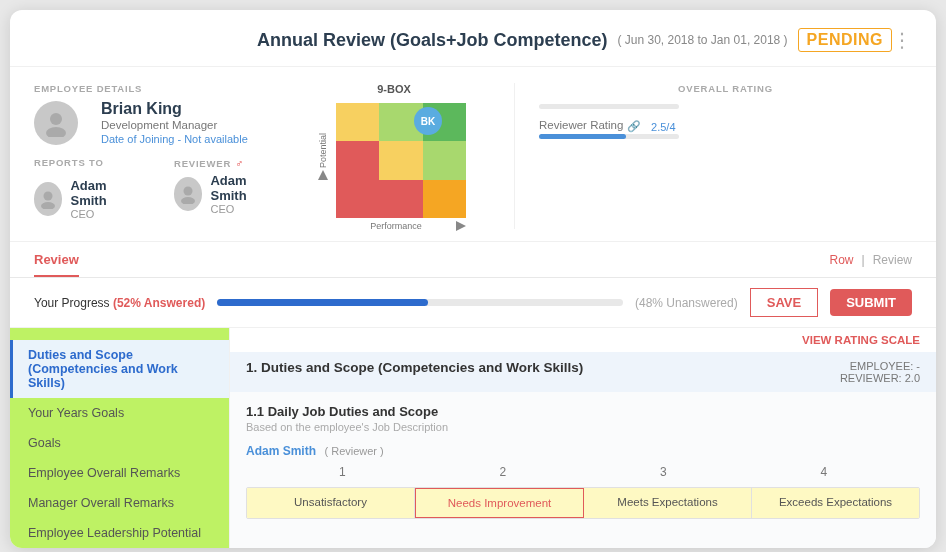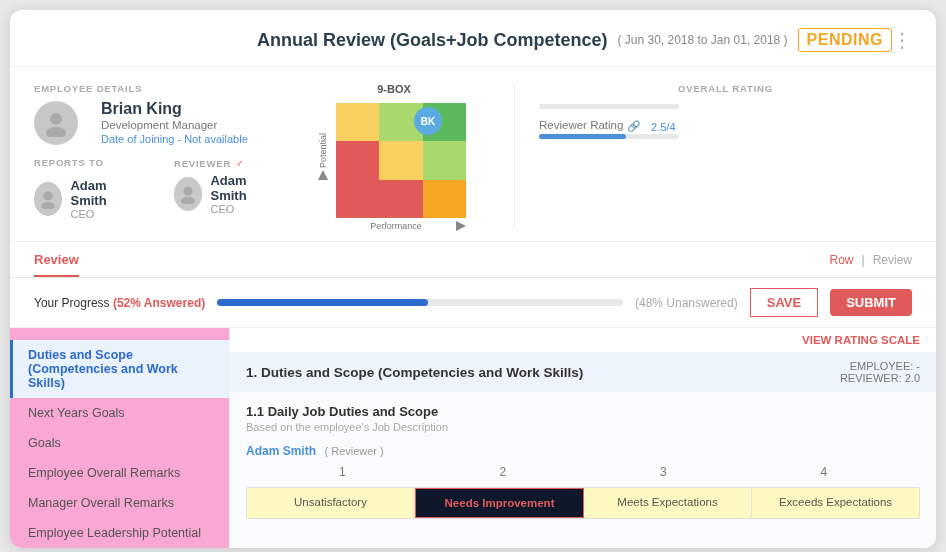--- a/index.html
+++ b/index.html
@@ -365,21 +365,21 @@
       display: flex;
       height: 220px;
       overflow: hidden;
     }
     
     .sidebar {
       width: 220px;
       flex-shrink: 0;
       padding: 12px 0;
       border-right: 1px solid #f0f0f0;
-      background: #f9a8d4;
+      background: #bef264;
     }
     .sidebar-item {
       padding: 8px 18px;
       font-size: 12.5px;
       color: #555;
       cursor: pointer;
     }
     .sidebar-item.active {
       background: #eaf3fb;
       color: #2d6bcd;
@@ -400,21 +400,20 @@
       font-size: 11.5px;
       color: #e05a5a;
       font-weight: 600;
       cursor: pointer;
       background: #fff;
     }
     .section-header {
       background: #eef4fb;
       padding: 8px 16px;
       display: flex;
-      align-items: center;
       justify-content: space-between;
     }
     .section-header-title {
       font-size: 13.5px;
       font-weight: 600;
       color: #333;
     }
     .section-header-meta {
       font-size: 11px;
       color: #777;
@@ -472,22 +471,22 @@
       border-right: 1px solid #e0e0e0;
       cursor: pointer;
       background: #fef9c3;
     }
     .rating-option:last-child {
       border-right: none;
     }
     .rating-option.selected {
       color: #e05a5a;
       border: 1.5px solid #e05a5a;
-      font-weight: 700;
-      background: #0f172a;
+      font-weight: 400;
+      background: #fef9c3;
     }
   </style>
 </head>
 <body>
 
 <div class="card">
 
   <div class="header">
     <div class="header-title">
       <h1>Annual Review (Goals+Job Competence)</h1>
@@ -630,21 +629,21 @@
     <button class="btn-submit">SUBMIT</button>
   </div>
 
   <div class="main-area">
 
     <div class="sidebar">
       <div class="sidebar-item active">
         <span>Duties and Scope (Competencies and Work Skills)</span>
       </div>
       <div class="sidebar-item">
-        <span>Next Years Goals</span>
+        <span>Your Years Goals</span>
       </div>
       <div class="sidebar-item">
         <span>Goals</span>
       </div>
       <div class="sidebar-item">
         <span>Employee Overall Remarks</span>
       </div>
       <div class="sidebar-item">
         <span>Manager Overall Remarks</span>
       </div>

